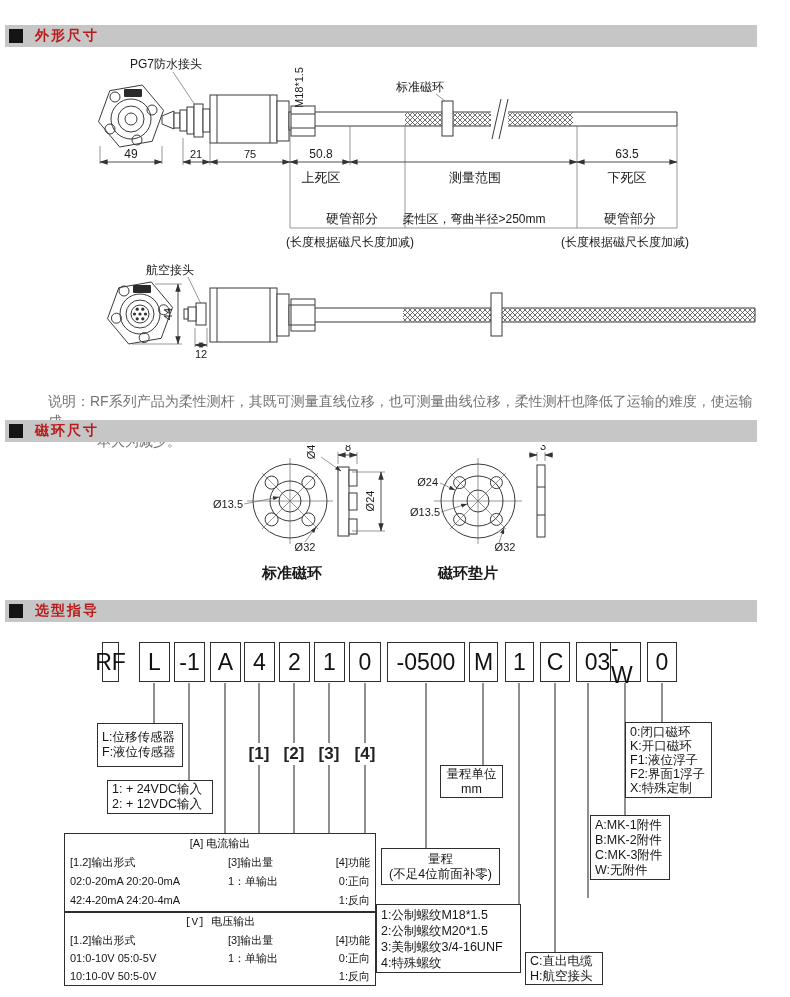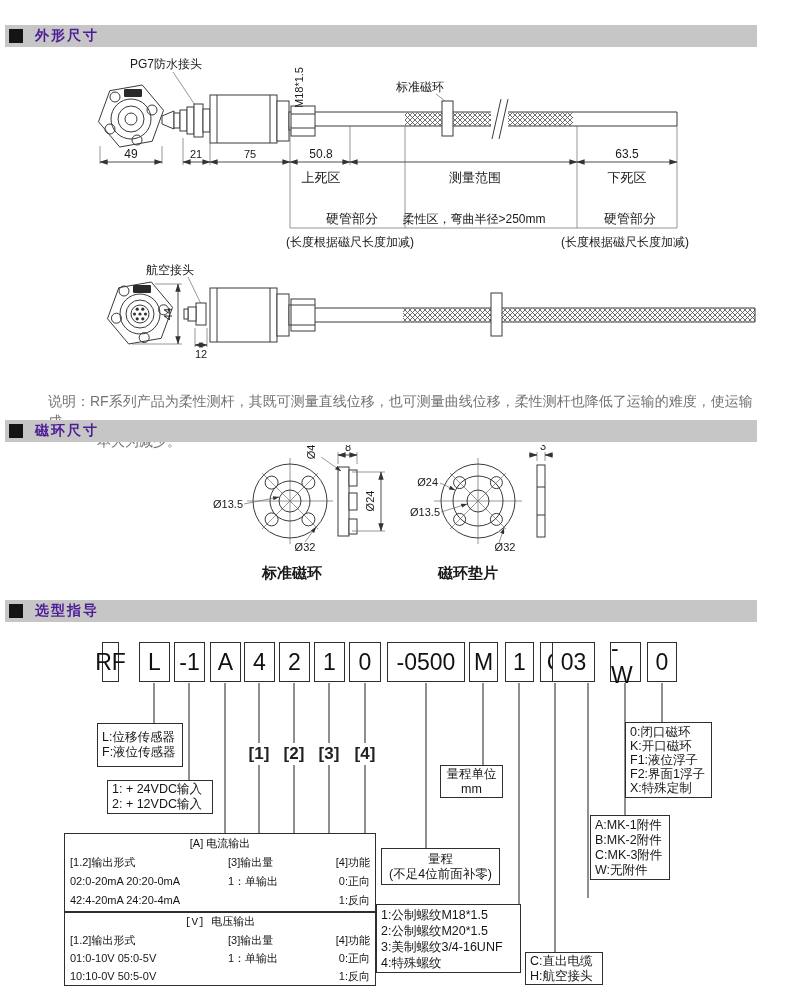--- a/index.html
+++ b/index.html
@@ -1,21 +1,21 @@
 <!DOCTYPE html>
 <html><head>
 <meta charset="utf-8">
 <style>
   html,body{margin:0;padding:0;background:#fff;}
   body{width:790px;height:997px;position:relative;font-family:"Liberation Sans","DejaVu Sans",sans-serif;color:#1a1a1a;}
   .page{position:relative;width:790px;height:997px;background:#fff;overflow:hidden;}
   
   .secbar{position:absolute;left:5px;width:752px;height:22px;background:#c6c6c6;}
   .secbar .sq{position:absolute;left:4px;top:4px;width:14px;height:14px;background:#141414;}
-  .secbar .ttl{position:absolute;left:30px;top:2px;font-size:14px;font-weight:700;color:#4c1d95;letter-spacing:2px;}
+  .secbar .ttl{position:absolute;left:30px;top:2px;font-size:14px;font-weight:700;color:#b91c1c;letter-spacing:2px;}
   
   svg{position:absolute;left:0;}
   svg text{font-family:"Liberation Sans","DejaVu Sans",sans-serif;fill:#1a1a1a;}
   .ln{stroke:#3a3a3a;stroke-width:1;fill:none;}
   .lnw{stroke:#3a3a3a;stroke-width:1;fill:#fff;}
   .thin{stroke:#6a6a6a;stroke-width:0.7;fill:none;}
   .dim{stroke:#3a3a3a;stroke-width:0.9;fill:none;}
   .t11{font-size:11px;} .t12{font-size:12px;} .t13{font-size:13px;}
   .t15{font-size:15px;font-weight:600;}
   
@@ -272,21 +272,21 @@
   <div class="cb" style="left:174px;width:31px">-1</div>
   <div class="cb" style="left:210px;width:31px">A</div>
   <div class="cb" style="left:244px;width:31px">4</div>
   <div class="cb" style="left:279px;width:31px">2</div>
   <div class="cb" style="left:314px;width:31px">1</div>
   <div class="cb" style="left:349px;width:32px">0</div>
   <div class="cb" style="left:387px;width:78px">-0500</div>
   <div class="cb" style="left:469px;width:29px">M</div>
   <div class="cb" style="left:505px;width:29px">1</div>
   <div class="cb" style="left:540px;width:30px">C</div>
-  <div class="cb" style="left:552px;width:43px">03</div>
+  <div class="cb" style="left:576px;width:43px">03</div>
   <div class="cb" style="left:610px;width:31px">-W</div>
   <div class="cb" style="left:647px;width:30px">0</div>
 
   <span class="bracket" style="left:245px">[1]</span>
   <span class="bracket" style="left:280px">[2]</span>
   <span class="bracket" style="left:315px">[3]</span>
   <span class="bracket" style="left:351px">[4]</span>
 
   <div class="lg" style="left:97px;top:723px;width:86px;height:44px">
     <div>L:位移传感器</div>

